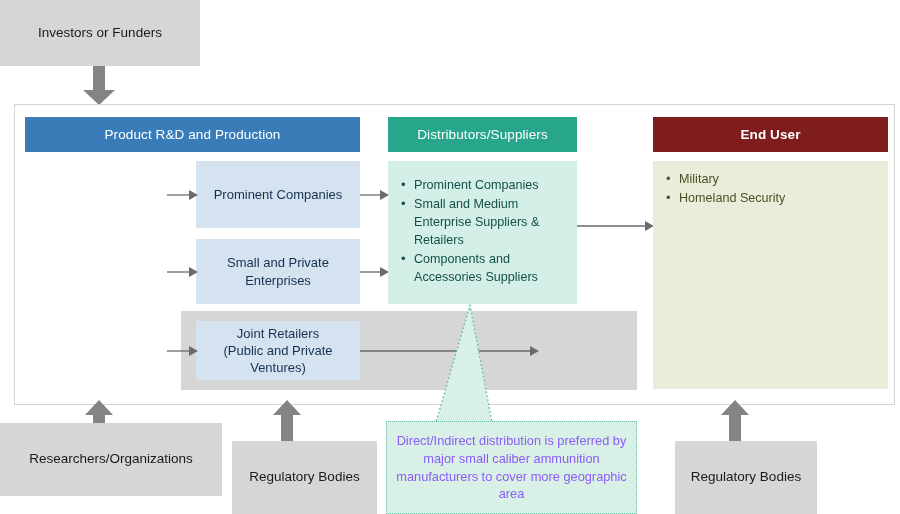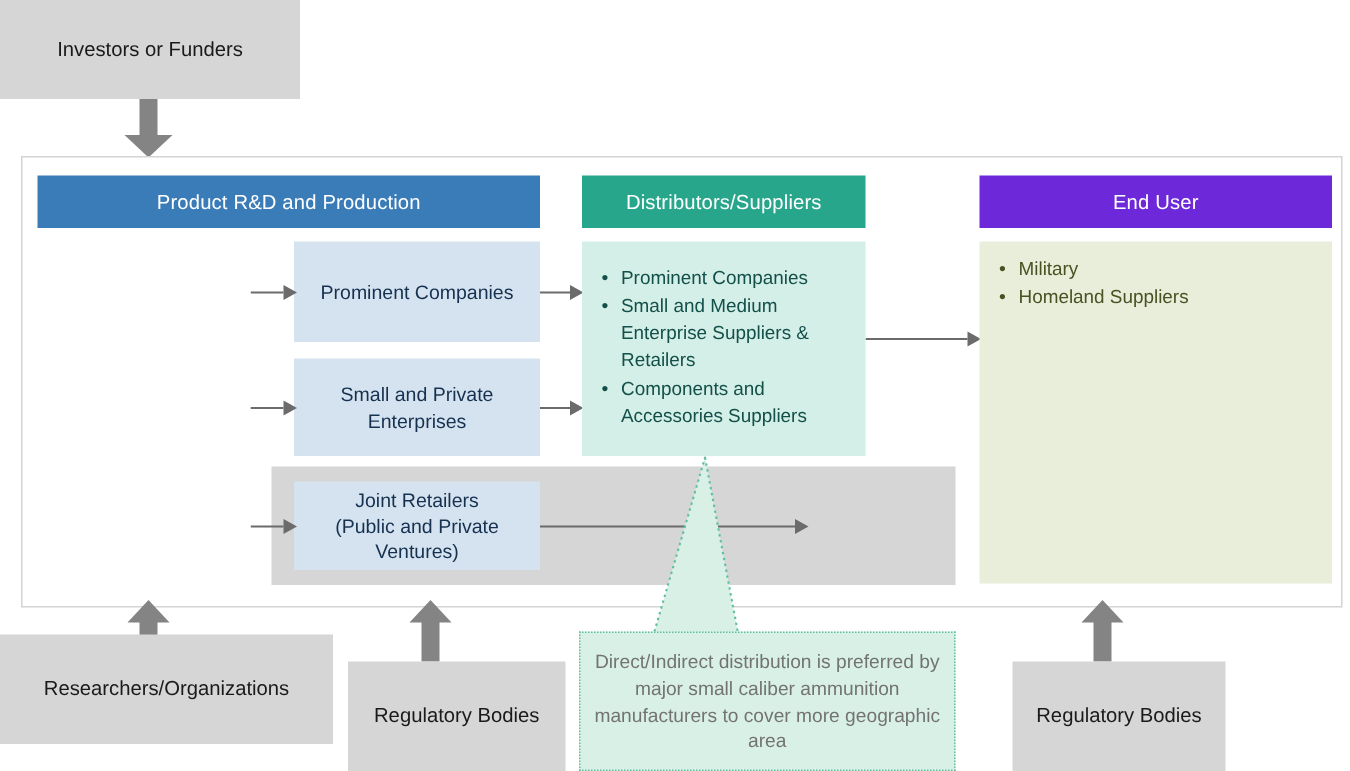--- a/index.html
+++ b/index.html
@@ -42,21 +42,21 @@
     display: flex;
     align-items: center;
     justify-content: center;
     color: #ffffff;
     font-size: 13.5px;
     letter-spacing: .1px;
     text-align: center;
   }
   .hdr-blue  { background: #3a7cb8; }
   .hdr-teal  { background: #27a68c; }
-  .hdr-green { background: #6d28d9; }
+  .hdr-green { background: #7f1d1d; font-weight: bold; }
 
   
   .panel-steel {
     background: #b3bfd2;
     color: #15314f;
     display: flex;
     align-items: center;
     justify-content: center;
     text-align: center;
     font-size: 13px;
@@ -105,21 +105,21 @@
   .conn-head { fill: #6b6b6b; }
 
   
   .block-arrow { display: block; }
   .block-arrow path { fill: #848484; }
 
   
   #callout-bubble {
     background: #d9f0e7;
     border: 1.4px dotted #5fbfa0;
-    color: #737373;
+    color: #8b5cf6;
     font-size: 12.8px;
     line-height: 1.38;
     text-align: center;
     display: flex;
     align-items: center;
     justify-content: center;
     padding: 4px 8px;
   }
   #callout-tail { pointer-events: none; }
 </style>
@@ -206,21 +206,21 @@
     <line class="conn" x1="0" y1="10" x2="68" y2="10"></line>
     <path class="conn-head" d="M68 5 L77 10 L68 15 Z"></path>
   </svg>
 
   <div class="abs col-header hdr-green" style="left:653px; top:117px; width:235px; height:35px;">
     <span>End User</span>
   </div>
   <div class="abs panel-sage" style="left:653px; top:161px; width:235px; height:228px; display:flex; align-items:flex-start; padding-top:10px;">
     <ul class="bullets bullets-olive">
       <li>Military</li>
-      <li>Homeland Suppliers</li>
+      <li>Homeland Security</li>
     </ul>
   </div>
 
   <svg class="abs block-arrow" style="left:84px; top:400px;" width="30" height="42" viewBox="0 0 30 42">
     <path d="M15 0 L29 15 L21 15 L21 41 L9 41 L9 15 L1 15 Z"></path>
   </svg>
   <svg class="abs block-arrow" style="left:272px; top:400px;" width="30" height="42" viewBox="0 0 30 42">
     <path d="M15 0 L29 15 L21 15 L21 41 L9 41 L9 15 L1 15 Z"></path>
   </svg>
   <svg class="abs block-arrow" style="left:720px; top:400px;" width="30" height="42" viewBox="0 0 30 42">

